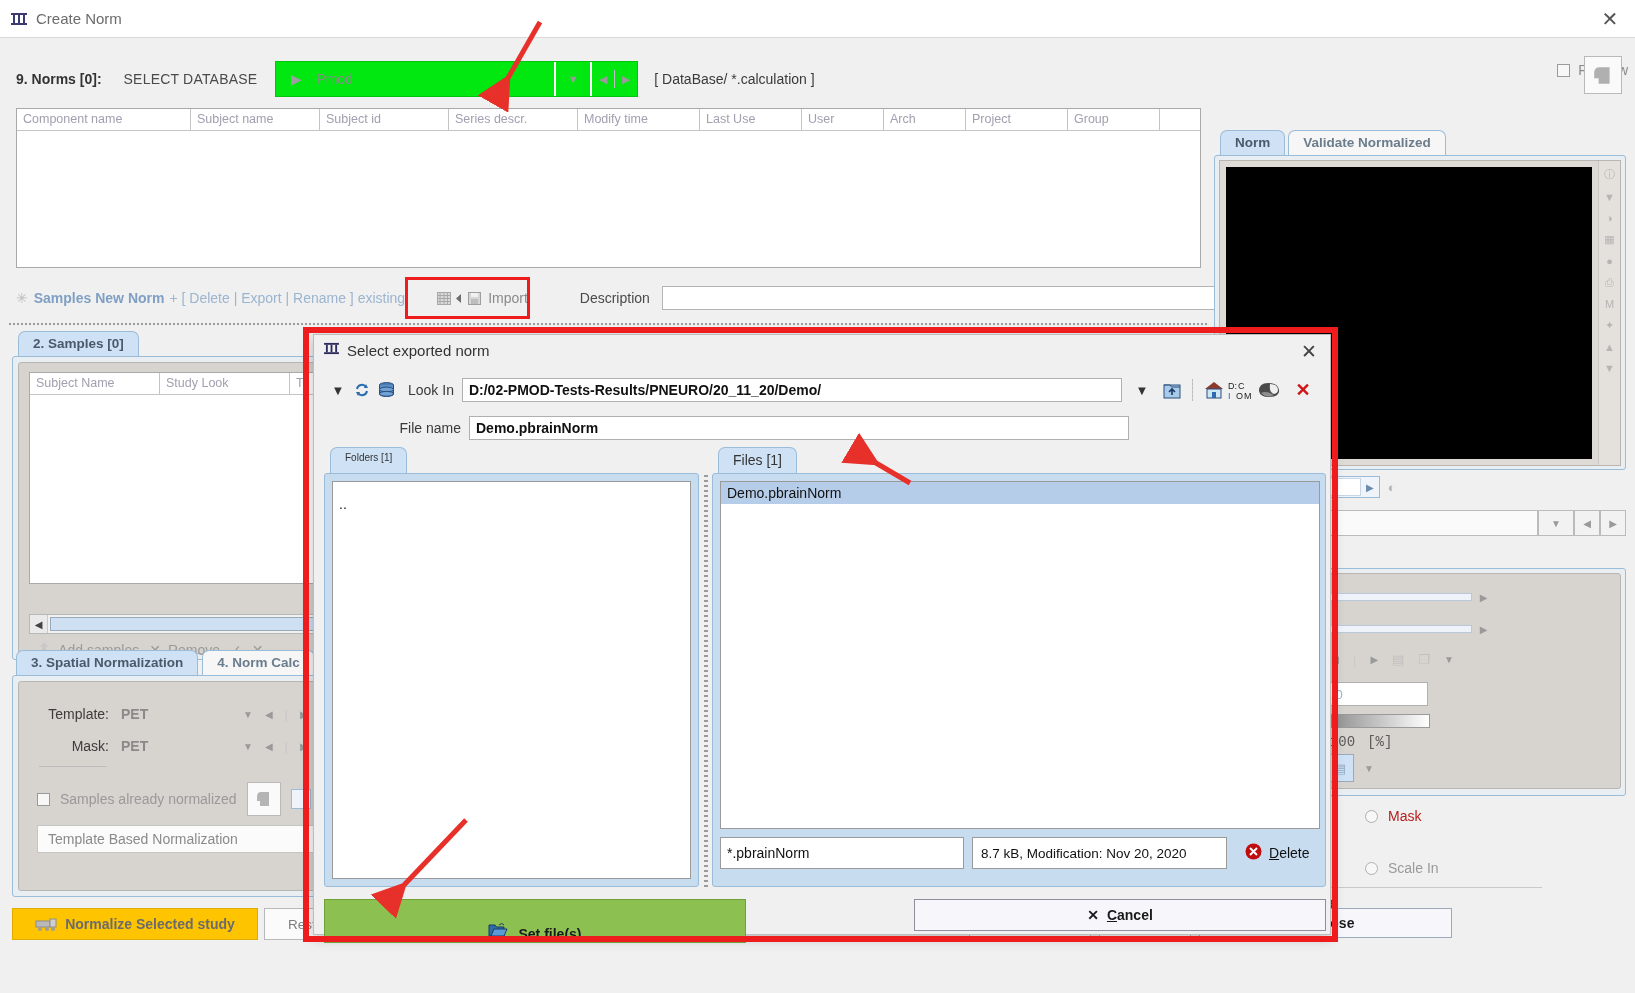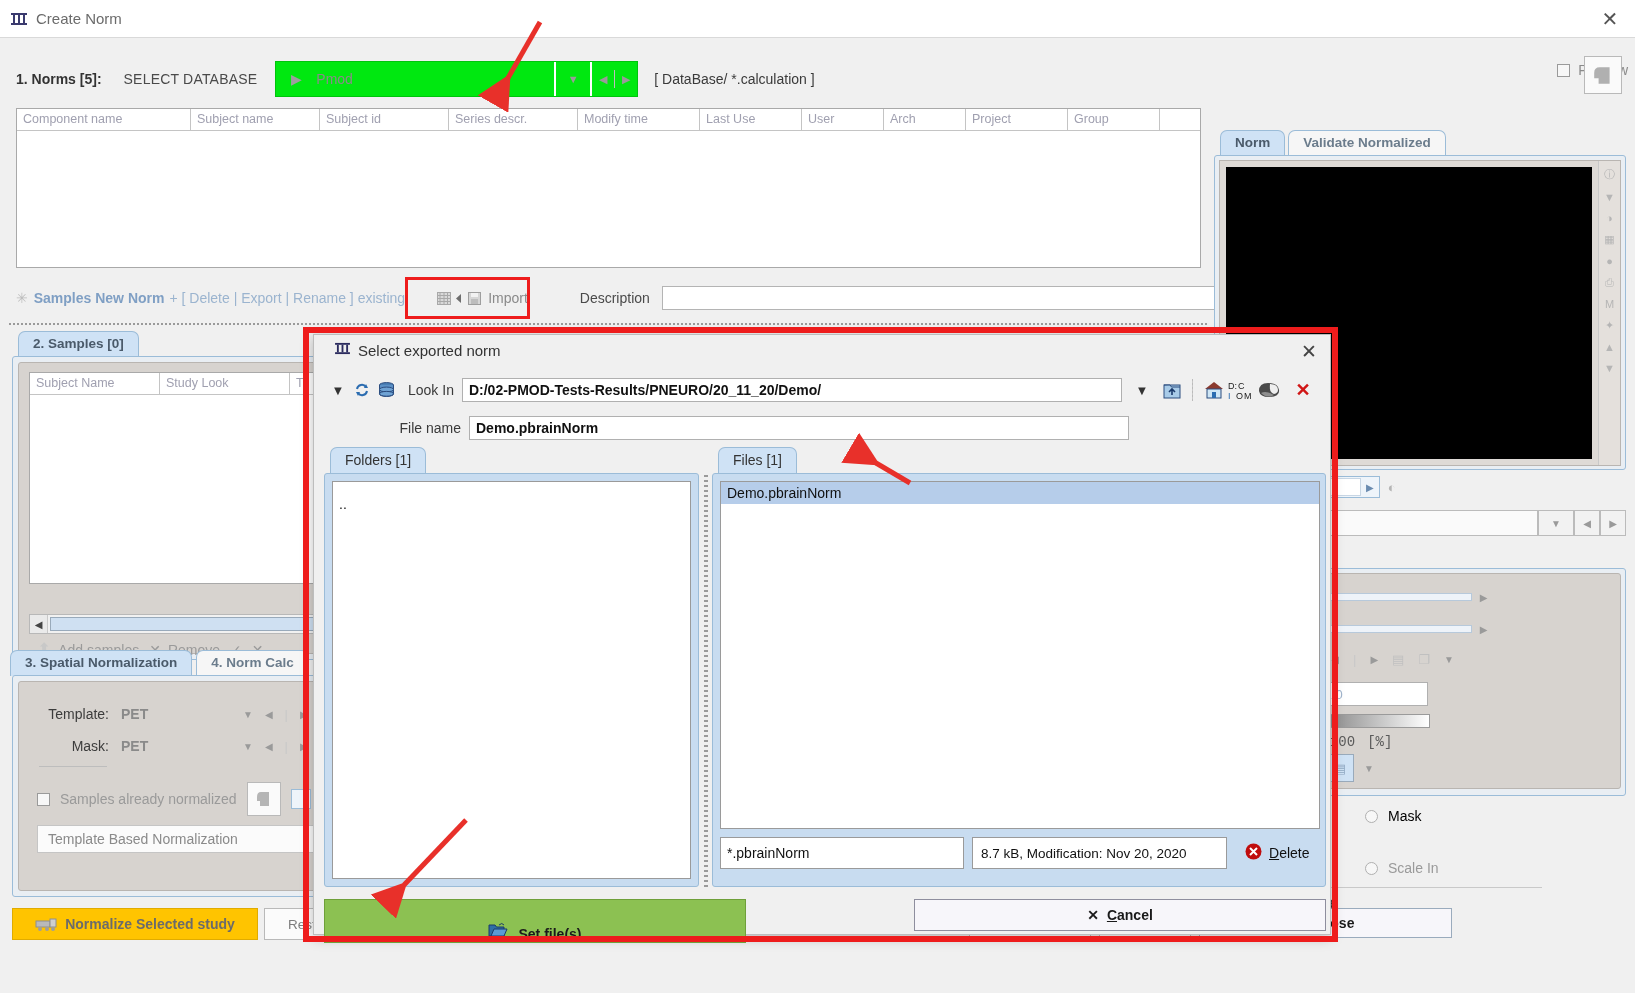--- a/index.html
+++ b/index.html
@@ -202,21 +202,21 @@
     position: absolute; left: 303px; top: 289px; width: 1035px; height: 615px;
     border: 6px solid #ee1c1c; background: transparent;
   }
   .dialog {
     position: absolute; left: 313px; top: 296px; width: 1018px; height: 601px;
     background: #f0f0f0; border: 1px solid #bdbdbd;
     box-shadow: 0 3px 12px rgba(0,0,0,.25);
   }
   .dlg-title {
     height: 30px; display: flex; align-items: center; gap: 8px;
-    padding-left: 21px; background: #f0f0f0;
+    padding-left: 10px; background: #f0f0f0;
   }
   .dlg-title-txt { font-size: 15px; color: #333; }
   .dlg-close {
     position: absolute; right: 10px; top: 5px; width: 22px; height: 22px;
     display: flex; align-items: center; justify-content: center;
     font-size: 19px; color: #444; cursor: pointer;
   }
   .lookin-row { display: flex; align-items: center; height: 30px; margin-top: 10px; padding: 0 12px; }
   .ic-btn {
     width: 24px; height: 24px; display: flex; align-items: center; justify-content: center;
@@ -266,21 +266,21 @@
         <rect x="0" y="11" width="16" height="2" fill="#3a3a6e"></rect>
       </svg>
     </div>
     <div class="tb-title">Create Norm</div>
     <div class="tb-close">✕</div>
   </div>
 
   <div class="body-area">
 
     <div class="norms-row">
-      <div class="norms-label">1. Norms [5]:</div>
+      <div class="norms-label">9. Norms [0]:</div>
       <div class="select-db-label">SELECT DATABASE</div>
       <div class="db-combo">
         <div class="dbplay">▶</div>
         <div class="dbname">Pmod</div>
         <div class="dbsep"></div>
         <div class="dbarrow">▼</div>
         <div class="dbsep"></div>
         <div class="dbnav">◀</div>
         <div class="dbdiv"></div>
         <div class="dbnav">▶</div>
@@ -360,21 +360,21 @@
           <div class="sbtn">
               <span>✓</span>
             </div>
           <div class="sbtn">
               <span>✕</span>
             </div>
         </div>
       </div>
     </div>
 
-    <div class="tabstrip" style="left:10px; top:612px;">
+    <div class="tabstrip" style="left:16px; top:612px;">
       <div class="tab active">3. Spatial Normalization</div>
       <div class="tab" style="margin-left:4px;">4. Norm Calc</div>
     </div>
     <div class="panel-outer" style="left:12px; top:637px; width:412px; height:222px;">
       <div class="panel" style="left:5px; top:5px; width:400px; height:210px; border:1px solid #b9b5b1;">
         <div style="position:absolute; left:18px; top:22px; display:flex; align-items:center; gap:12px;">
           <span class="row-lbl" style="width:72px; text-align:right;">Template:</span>
           <span class="row-val" style="width:110px;">PET</span>
           <span class="mini-arrow">▼</span>
           <span class="mini-arrow">◀</span>
@@ -546,21 +546,21 @@
             <span class="mini-arrow">▼</span>
           </div>
         </div>
       </div>
 
       <div style="position:absolute; left:12px; top:755px; width:400px;">
         <div style="display:flex; align-items:center; gap:10px; height:26px;">
           <span class="radio"></span>
           <span style="color:#9a9a9a; font-size:14px; width:110px;">Template</span>
           <span class="radio"></span>
-          <span style="color:#000000; font-size:14px;">Mask</span>
+          <span style="color:#b91c1c; font-size:14px;">Mask</span>
         </div>
         <div style="display:flex; align-items:center; gap:10px; height:26px;">
           <span class="radio"></span>
           <span style="color:#9a9a9a; font-size:14px;">Normalized</span>
         </div>
         <div style="display:flex; align-items:center; gap:10px; height:26px;">
           <span class="radio"></span>
           <span style="color:#9a9a9a; font-size:14px; width:110px;">Result Mask</span>
           <span class="radio"></span>
           <span style="color:#9a9a9a; font-size:14px;">Scale In</span>
@@ -639,21 +639,21 @@
         </span>
         <span class="ic-btn" style="margin-left:8px; color:#d01616; font-size:18px; font-weight:bold;">✕</span>
       </div>
 
       <div class="fname-row">
         <span class="fname-lbl">File name</span>
         <span class="txtfield" style="width:660px;">Demo.pbrainNorm</span>
       </div>
 
       <div class="tabstrip" style="left:16px; top:112px;">
-        <div class="tab active" style="font-weight:normal; font-size:14px; color:#333;">Folders [1]</div>
+        <div class="tab active" style="font-weight:normal; font-size:10px; color:#333;">Folders [1]</div>
       </div>
       <div class="panel-outer" style="left:10px; top:138px; width:375px; height:414px; background:#c8dcf0; border:1px solid #9bbcd8;">
         <div class="listbox" style="position:absolute; left:7px; top:7px; width:359px; height:398px;">
           <div class="listitem" style="padding-top:14px;">..</div>
         </div>
       </div>
 
       <div style="position:absolute; left:390px; top:140px; width:4px; height:412px;
                   background-image: repeating-linear-gradient(#9a9a9a 0 2px, transparent 2px 5px);"></div>
 

